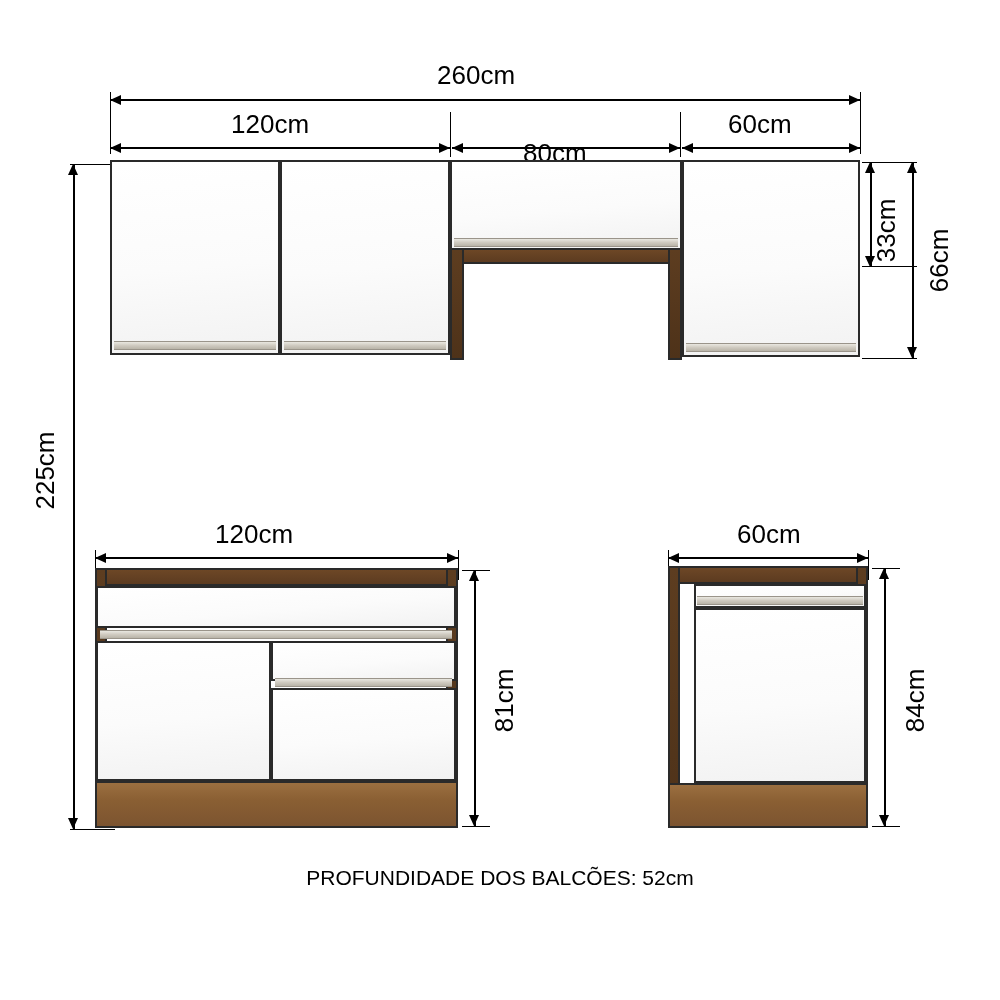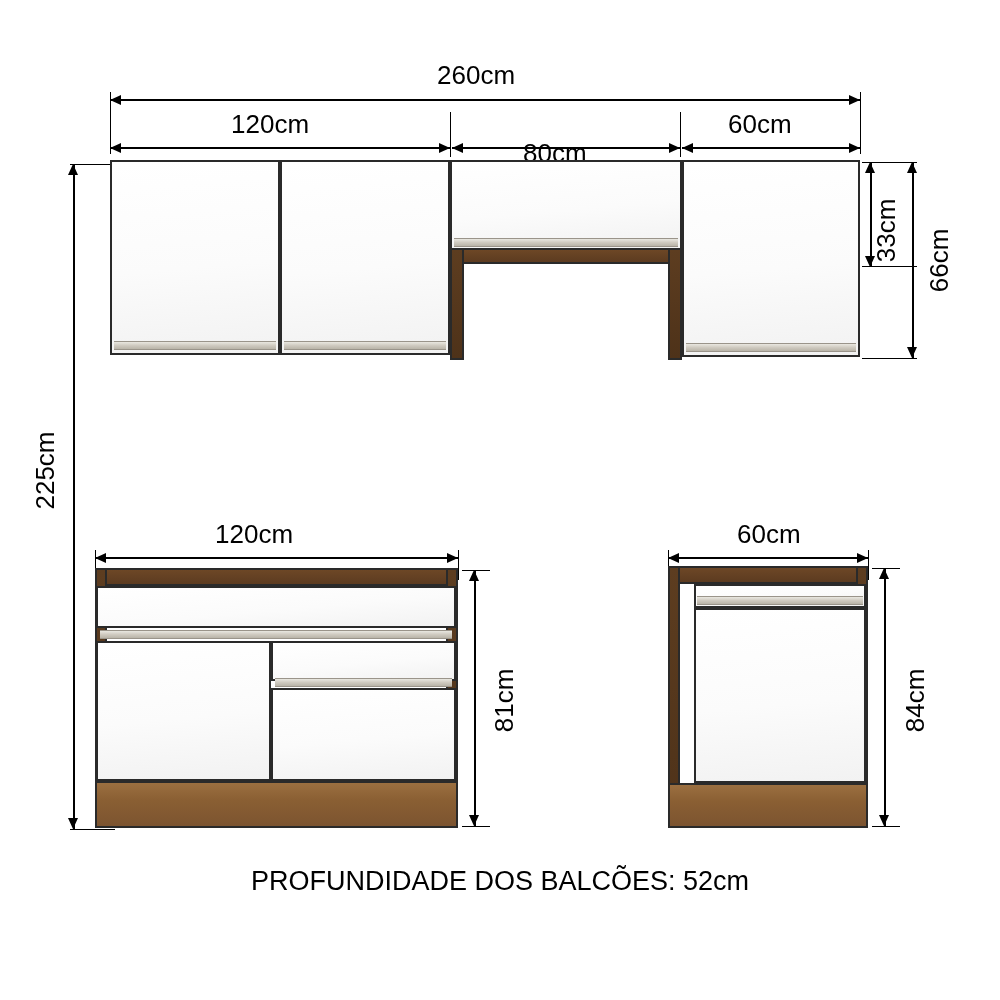--- a/index.html
+++ b/index.html
@@ -86,21 +86,21 @@
   .wood-dark {
     position: absolute;
     background: linear-gradient(180deg,#5d3d20 0%,#4e3219 100%);
     border: 2px solid #2a2a2a;
   }
 
   .caption {
     position: absolute;
     width: 100%;
     text-align: center;
-    font-size: 27px;
+    font-size: 21px;
     color: #000;
   }
 </style>
 </head>
 <body>
 
 <div id="stage">
 
   <div class="dim-label" style="left:437px; top:60px;">260cm</div>
   <div class="hline" style="left:110px; top:99px; width:750px;"></div>

